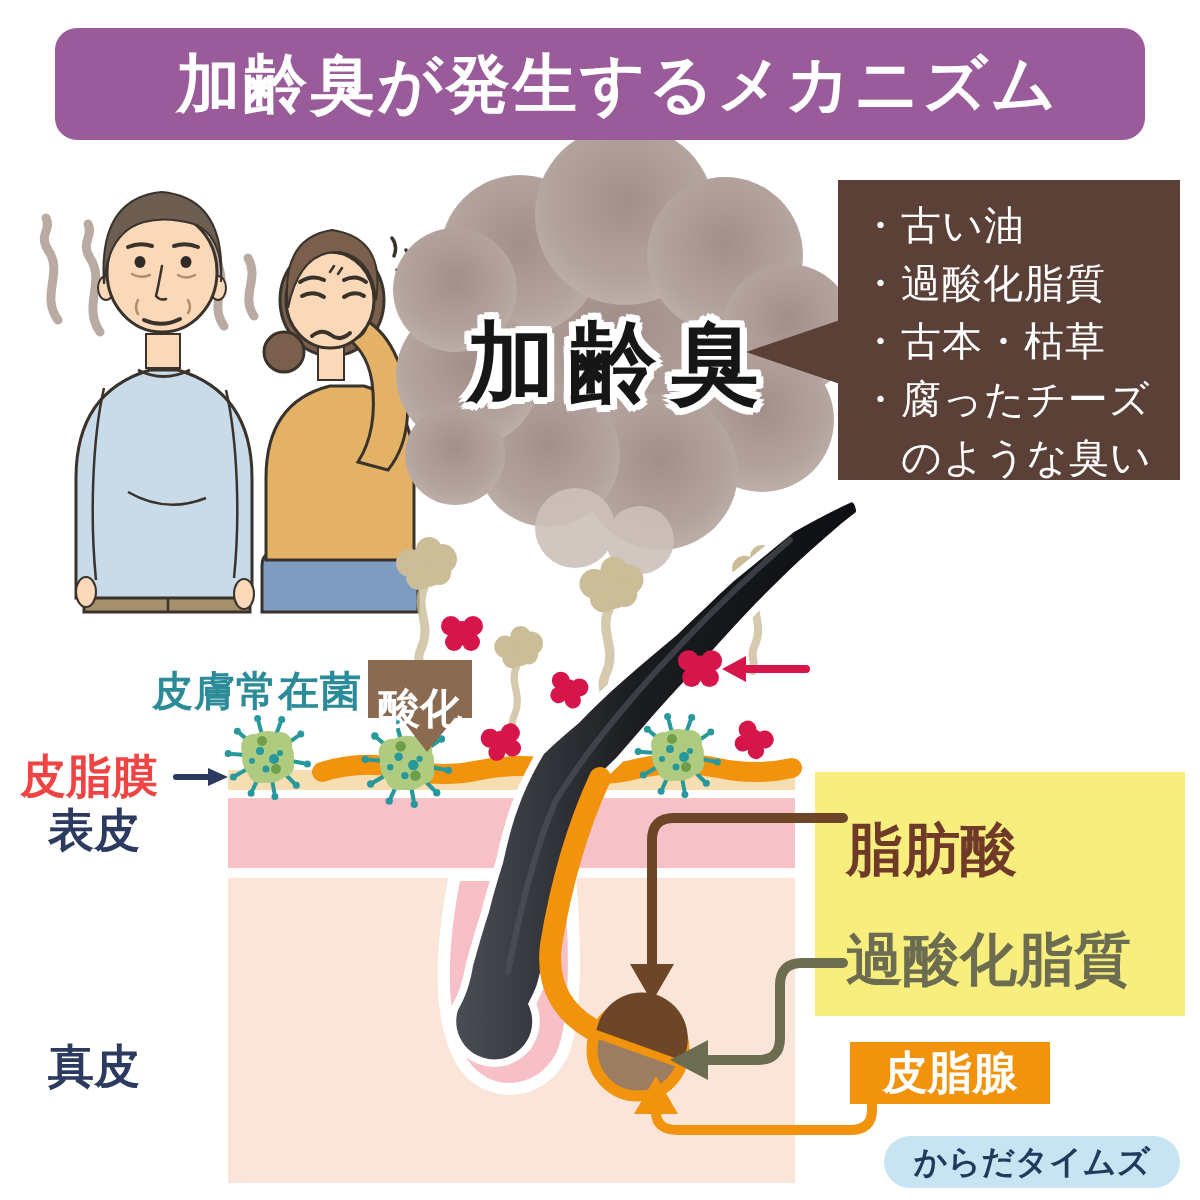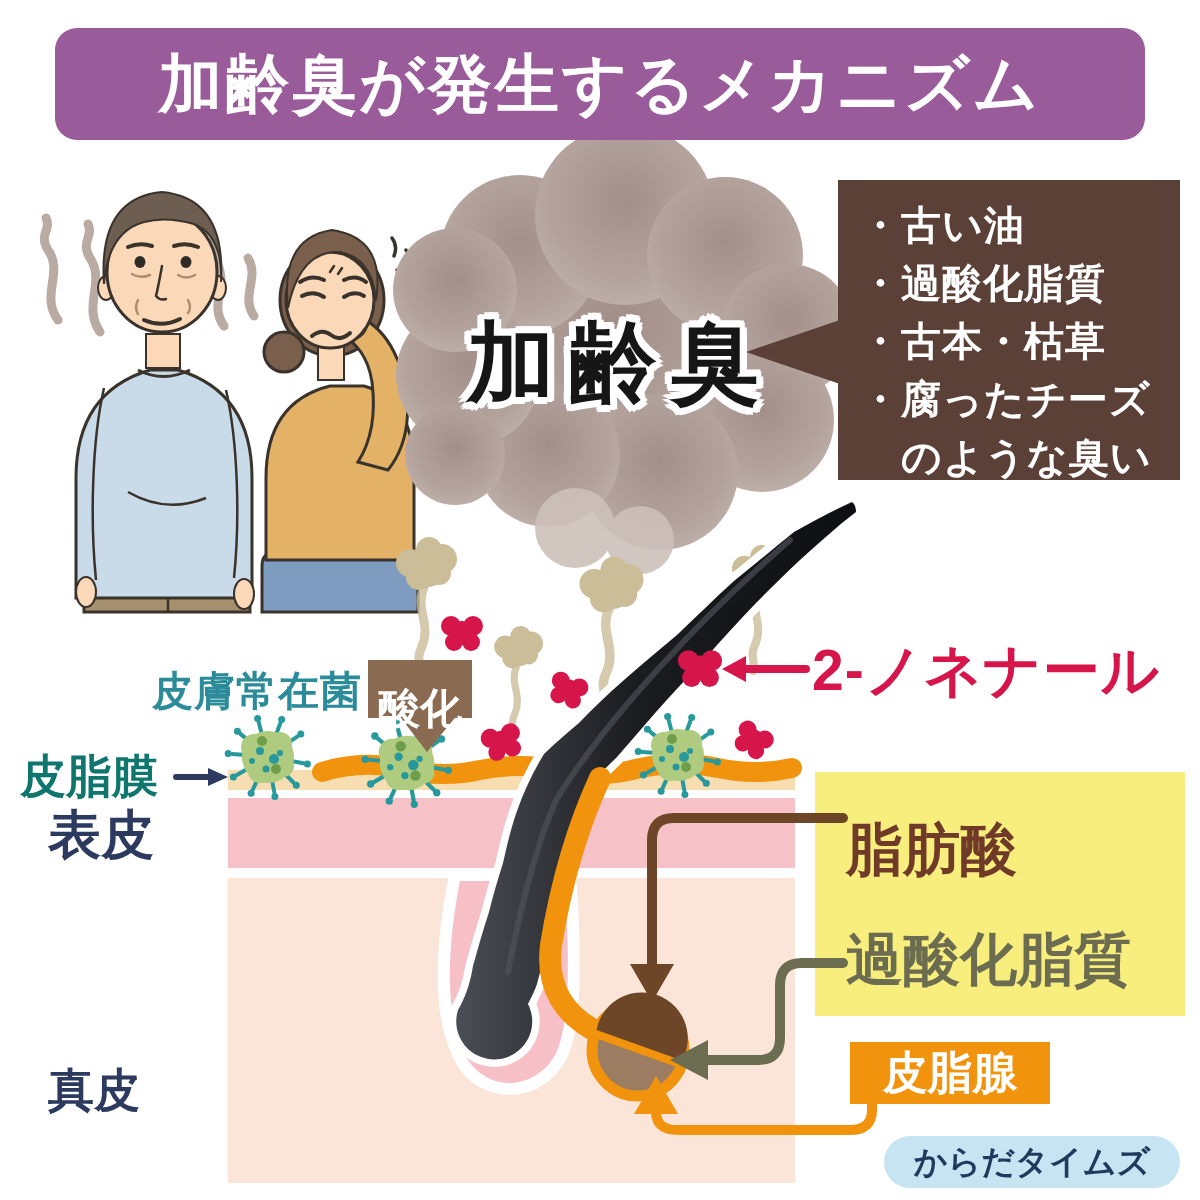--- a/index.html
+++ b/index.html
@@ -1,35 +1,35 @@
 <!DOCTYPE html>
 <html><head>
 <meta charset="utf-8">
 <style>
   html,body{margin:0;padding:0;background:#fff;}
   .stage{position:relative;width:1200px;height:1200px;background:#ffffff;
          font-family:"Liberation Sans", sans-serif;overflow:hidden;}
   .stage svg{position:absolute;left:0;top:0;}
   .txt{position:absolute;font-weight:800;white-space:pre-line;}
   #headerTitle{left:55px;top:28px;width:1090px;height:112px;line-height:112px;
-    text-align:center;font-size:64px;color:#ffffff;letter-spacing:3px;font-weight:800;}
+    text-align:center;font-size:64px;color:#ffffff;letter-spacing:3px;font-weight:800;padding-left:18px;}
   #cloudLabel{left:415px;top:304px;width:410px;text-align:center;font-size:88px;
     font-weight:900;color:#161616;letter-spacing:14px;
     text-shadow:-7px 0 0 #fff,7px 0 0 #fff,0 -7px 0 #fff,0 7px 0 #fff,
     -5px -5px 0 #fff,5px -5px 0 #fff,-5px 5px 0 #fff,5px 5px 0 #fff,
     -7px -4px 0 #fff,7px 4px 0 #fff,-4px 7px 0 #fff,4px -7px 0 #fff;}
-  .odorItem{position:relative;font-size:40px;line-height:58px;color:#fff;font-weight:700;letter-spacing:1px;}
+  .odorItem{position:relative;font-size:40px;line-height:58px;color:#fff;font-weight:400;letter-spacing:1px;}
   #odorList{position:absolute;left:860px;top:196px;width:310px;}
   #nonenalLabel{left:812px;top:633px;font-size:57px;color:#d6164b;letter-spacing:1px;}
   #bacteriaLabel{left:152px;top:664px;font-size:41px;color:#2b8b99;letter-spacing:1px;}
   #oxidationLabel{left:368px;top:660px;width:104px;height:58px;line-height:58px;
     text-align:center;font-size:42px;color:#fff;margin-top:20px;}
-  #sebumFilmLabel{left:20px;top:746px;font-size:46px;color:#0f766e;}
-  #epidermisLabel{left:48px;top:800px;font-size:53px;color:#2b3a5e;}
-  #dermisLabel{left:48px;top:1060px;font-size:46px;color:#2b3a5e;}
+  #sebumFilmLabel{left:20px;top:746px;font-size:46px;color:#ef4444;}
+  #epidermisLabel{left:48px;top:800px;font-size:46px;color:#2b3a5e;}
+  #dermisLabel{left:48px;top:1036px;font-size:46px;color:#2b3a5e;}
   #fattyAcidLabel{left:846px;top:780px;font-size:57px;color:#6f3a28;margin-top:32px;}
   #fattyAcidSub{left:832px;top:862px;font-size:30px;color:#6f3a28;}
   #peroxideLabel{left:846px;top:922px;font-size:57px;color:#6c6c50;}
   #glandLabel{left:850px;top:1042px;width:200px;height:62px;line-height:62px;
     text-align:center;font-size:45px;color:#fff;}
   #creditLabel{left:884px;top:1136px;width:296px;height:36px;line-height:52px;
     text-align:center;font-size:33px;color:#1e3a5c;}
 </style>
 </head>
 <body>
@@ -294,21 +294,20 @@
 <div id="odorList">
   <div class="odorItem">・古い油</div>
   <div class="odorItem">・過酸化脂質</div>
   <div class="odorItem">・古本・枯草</div>
   <div class="odorItem">・腐ったチーズ</div>
   <div class="odorItem">　のような臭い</div>
 </div>
 
 <div class="txt" id="bacteriaLabel">皮膚常在菌</div>
 <div class="txt" id="oxidationLabel">酸化</div>
-<div class="txt" id="nonenalLabel">2-ノネナール</div>
 <div class="txt" id="sebumFilmLabel">皮脂膜</div>
 <div class="txt" id="epidermisLabel">表皮</div>
 <div class="txt" id="dermisLabel">真皮</div>
 <div class="txt" id="fattyAcidLabel">脂肪酸</div>
 <div class="txt" id="glandLabel">皮脂腺</div>
 <div class="txt" id="peroxideLabel">過酸化脂質</div>
 <div class="txt" id="creditLabel">からだタイムズ</div>
 
 </div>
 

